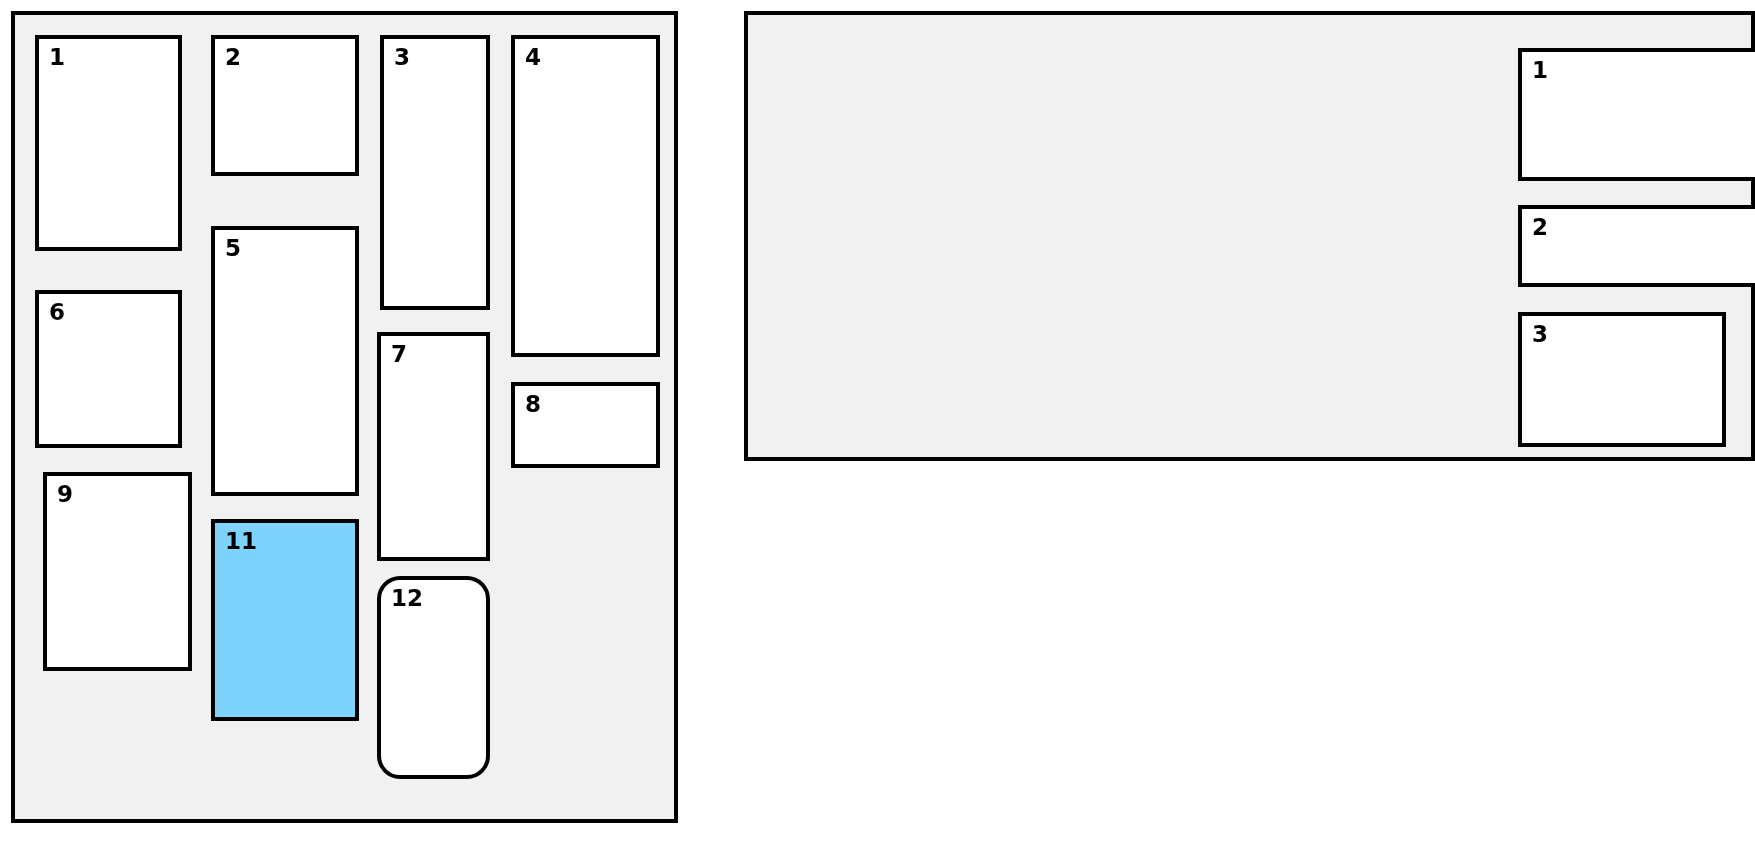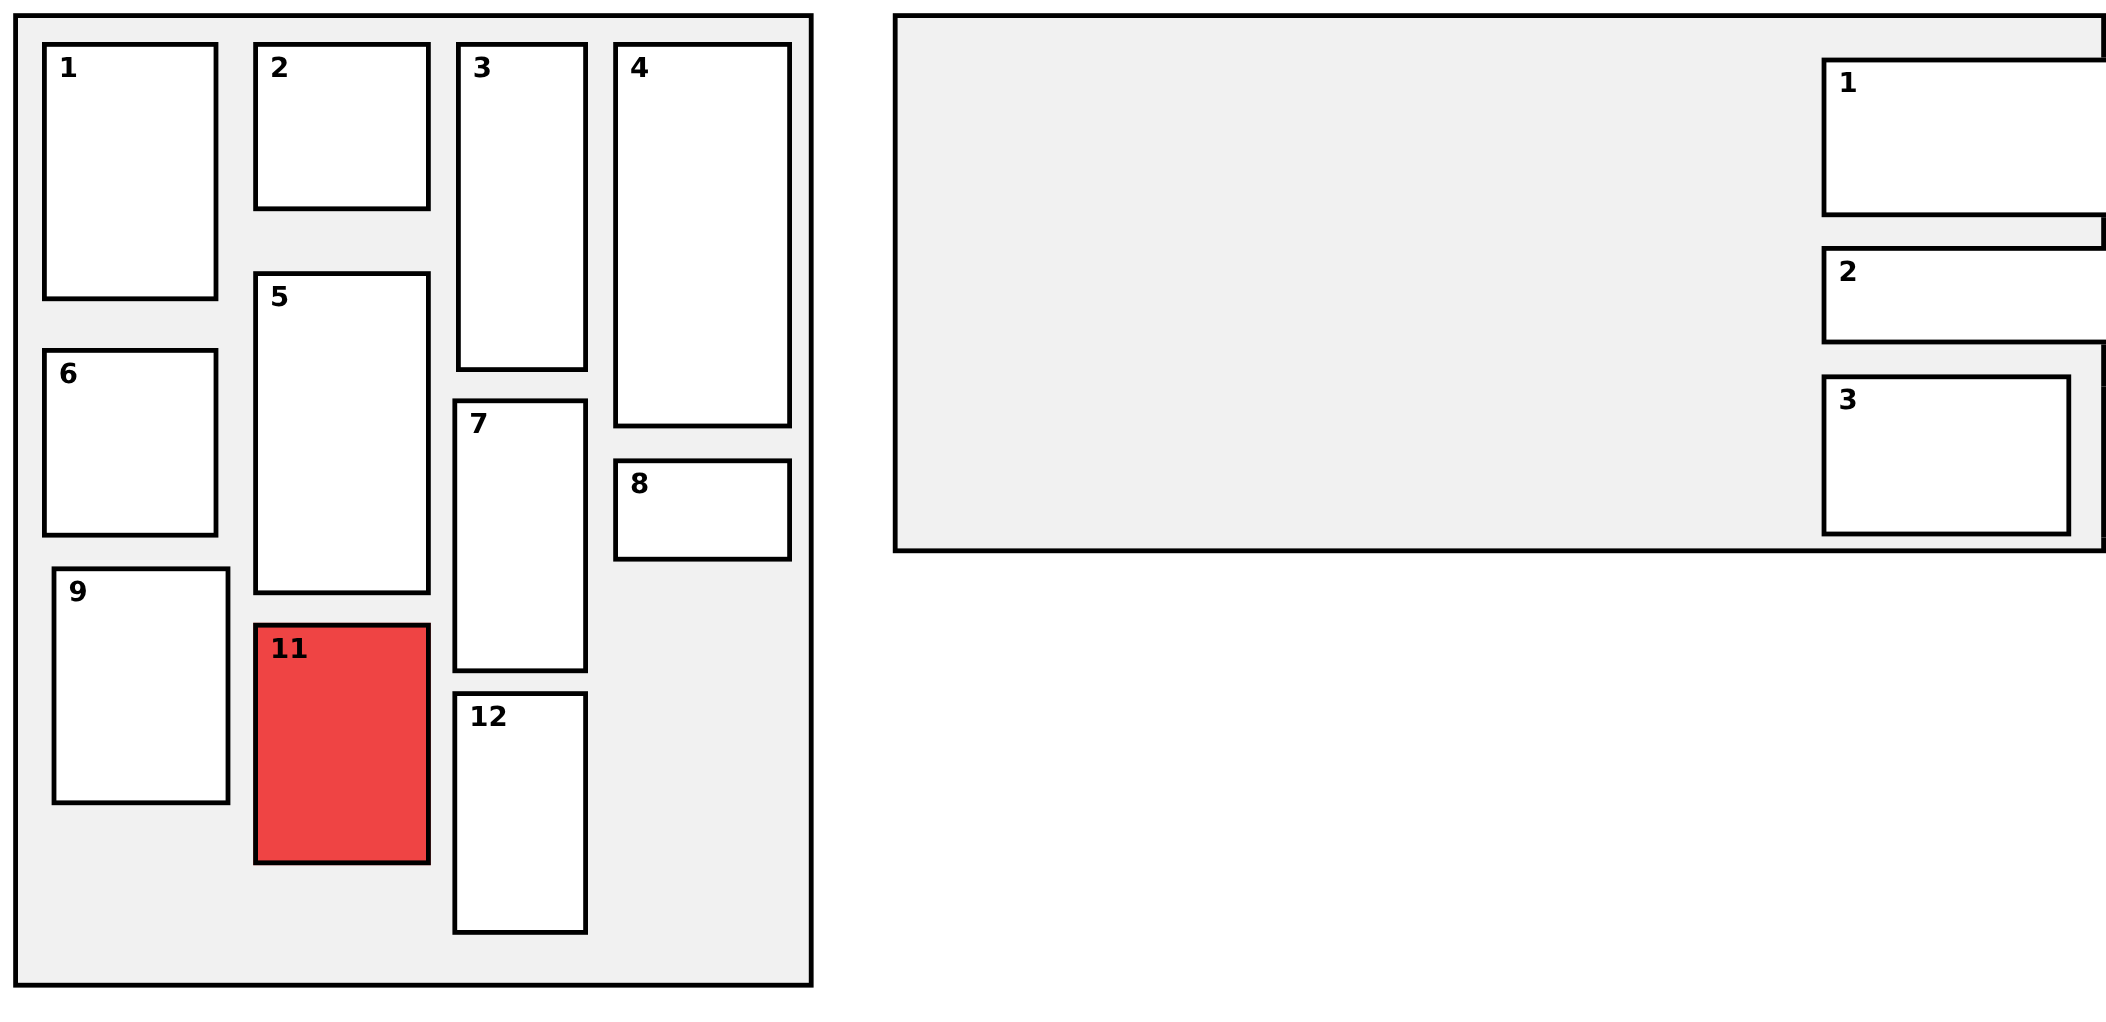--- a/index.html
+++ b/index.html
@@ -68,24 +68,24 @@
       </div>
       <div class="box" style="left: 362px; top: 317px; width: 113px; height: 229px; background: rgb(255, 255, 255); border-color: rgb(0, 0, 0); border-width: 4px;">
         <span class="box-label" style="font-size: 23px;">7</span>
       </div>
       <div class="box" style="left: 496px; top: 367px; width: 149px; height: 86px; background: rgb(255, 255, 255); border-color: rgb(0, 0, 0); border-width: 4px;">
         <span class="box-label" style="font-size: 23px;">8</span>
       </div>
       <div class="box" style="left: 28px; top: 457px; width: 149px; height: 199px; background: rgb(255, 255, 255); border-color: rgb(0, 0, 0); border-width: 4px;">
         <span class="box-label" style="font-size: 23px;">9</span>
       </div>
-      <div class="box" style="left: 196px; top: 504px; width: 148px; height: 202px; background: #ef4444; border-color: rgb(0, 0, 0); border-width: 4px;">
+      <div class="box" style="left: 196px; top: 504px; width: 148px; height: 202px; background: #7dd3fc; border-color: rgb(0, 0, 0); border-width: 4px;">
         <span class="box-label" style="font-size: 23px;">11</span>
       </div>
-      <div class="box" style="left: 362px; top: 561px; width: 113px; height: 203px; background: rgb(255, 255, 255); border-color: rgb(0, 0, 0); border-width: 4px;">
+      <div class="box" style="left: 362px; top: 561px; width: 113px; height: 203px; background: rgb(255, 255, 255); border-color: rgb(0, 0, 0); border-width: 4px; border-radius: 23px;">
         <span class="box-label" style="font-size: 23px;">12</span>
       </div>
     </div>
     <div class="panel" style="left: 744px; top: 11px; width: 1011px; height: 450px; background: rgb(241, 241, 241); border-color: rgb(0, 0, 0); border-width: 4px;">
       <div class="box" style="left: 770px; top: 33px; width: 416px; height: 133px; background: rgb(255, 255, 255); border-color: rgb(0, 0, 0); border-width: 4px;">
         <span class="box-label" style="font-size: 23px;">1</span>
       </div>
       <div class="box" style="left: 770px; top: 190px; width: 356px; height: 82px; background: rgb(255, 255, 255); border-color: rgb(0, 0, 0); border-width: 4px;">
         <span class="box-label" style="font-size: 23px;">2</span>
       </div>

